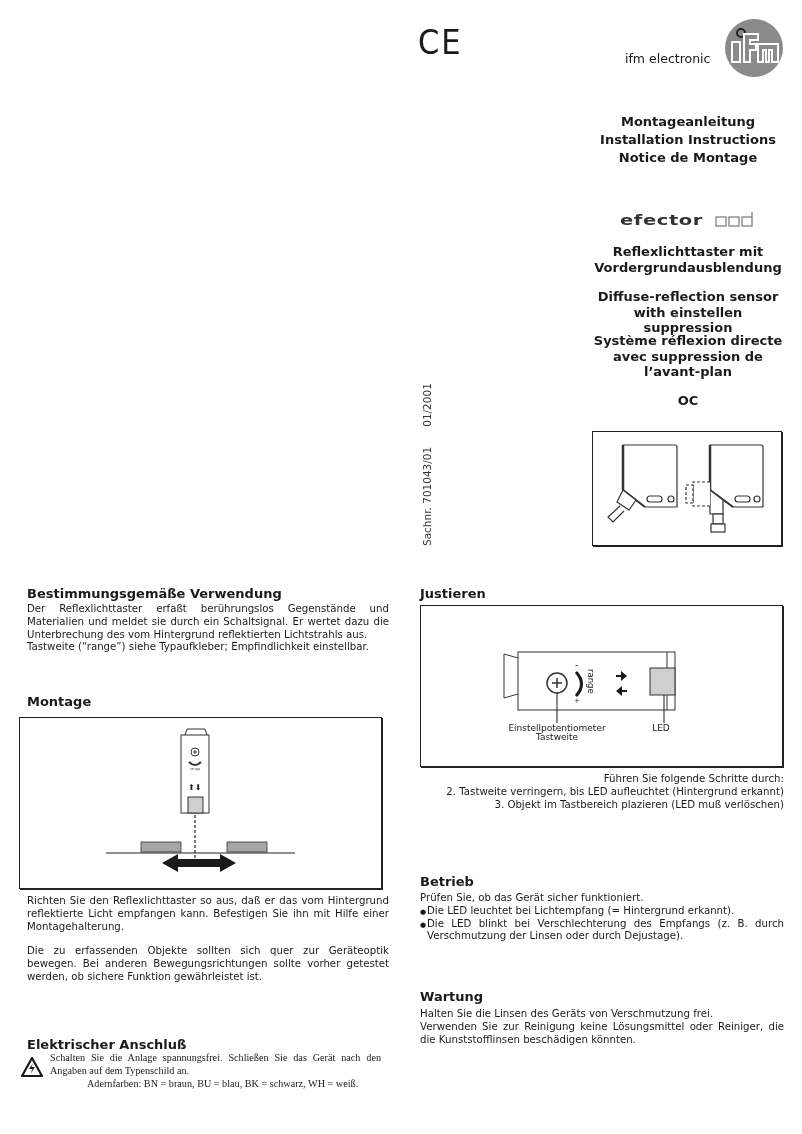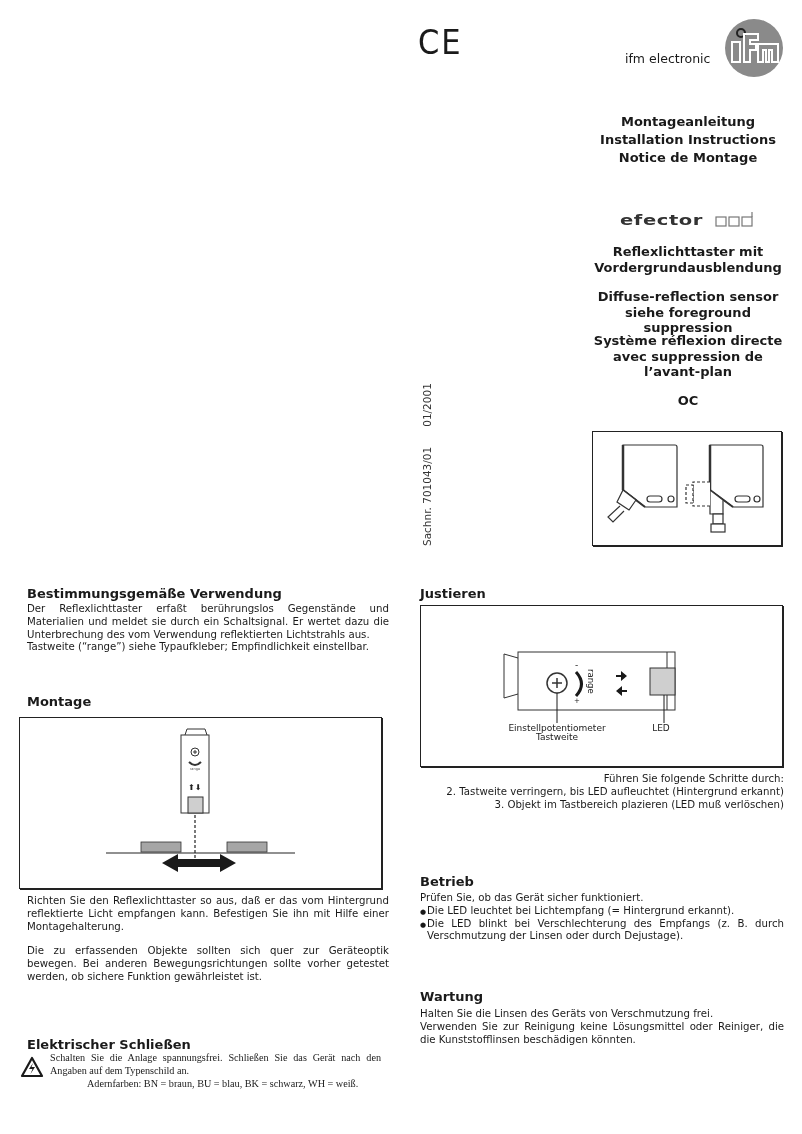--- a/index.html
+++ b/index.html
@@ -67,21 +67,21 @@
     </g>
   </svg>
 </div>
 
 <div class="abs titles prod-de">
   <div>Reflexlichttaster mit</div>
   <div>Vordergrundausblendung</div>
 </div>
 <div class="abs titles prod-en">
   <div>Diffuse-reflection sensor</div>
-  <div>siehe foreground suppression</div>
+  <div>with einstellen suppression</div>
 </div>
 <div class="abs titles prod-fr">
   <div>Système réflexion directe</div>
   <div>avec suppression de</div>
   <div>l’avant-plan</div>
 </div>
 <div class="abs titles prod-code">OC</div>
 
 <div class="abs sachnr">Sachnr. 701043/01      01/2001</div>
 
@@ -108,21 +108,21 @@
       <g stroke-dasharray="3,2">
         <path d="M117 50 H100 V74 H117"></path>
         <rect x="93" y="53" width="7" height="18"></rect>
       </g>
     </g>
   </svg>
 </div>
 
 <div class="abs col-left heading" style="top:586px;">Bestimmungsgemäße Verwendung</div>
 <div class="abs col-left para" style="top:603px;">
-  <p>Der Reflexlichttaster erfaßt berührungslos Gegenstände und Materialien und meldet sie durch ein Schaltsignal. Er wertet dazu die Unterbrechung des vom Verwendung reflektierten Lichtstrahls aus.</p>
+  <p>Der Reflexlichttaster erfaßt berührungslos Gegenstände und Materialien und meldet sie durch ein Schaltsignal. Er wertet dazu die Unterbrechung des vom Hintergrund reflektierten Lichtstrahls aus.</p>
   <p style="text-align:left;">Tastweite (“range”) siehe Typaufkleber; Empfindlichkeit einstellbar.</p>
 </div>
 
 <div class="abs col-left heading" style="top:694px;">Montage</div>
 <div class="abs fig-box" style="left:19px; top:717px; width:361px; height:170px;">
   <svg width="361" height="170" viewBox="0 0 361 170">
     <g stroke="#333" stroke-width="1" fill="#fff">
       <path d="M165 17 L167 11 H185 L187 17"></path>
       <rect x="161" y="17" width="28" height="78"></rect>
       <circle cx="175" cy="34" r="4"></circle>
@@ -139,21 +139,21 @@
     <line x1="86" y1="135" x2="275" y2="135" stroke="#222" stroke-width="1.2"></line>
     <path d="M142 145 L158 136 V141 H200 V136 L216 145 L200 154 V149 H158 V154 Z" fill="#1a1a1a"></path>
   </svg>
 </div>
 
 <div class="abs col-left para" style="top:895px;">
   <p>Richten Sie den Reflexlichttaster so aus, daß er das vom Hintergrund reflektierte Licht empfangen kann. Befestigen Sie ihn mit Hilfe einer Montagehalterung.</p>
   <p style="margin-top:12px;">Die zu erfassenden Objekte sollten sich quer zur Geräteoptik bewegen. Bei anderen Bewegungsrichtungen sollte vorher getestet werden, ob sichere Funktion gewährleistet ist.</p>
 </div>
 
-<div class="abs col-left heading" style="top:1037px;">Elektrischer Schließen</div>
+<div class="abs col-left heading" style="top:1037px;">Elektrischer Anschluß</div>
 <div class="abs" style="left:20px; top:1056px; width:24px; height:22px;">
   <svg width="24" height="22" viewBox="0 0 24 22">
     <path d="M12 2 L22 20 H2 Z" fill="#fff" stroke="#1a1a1a" stroke-width="2.2" stroke-linejoin="round"></path>
     <path d="M13 7 L9 13 H12.5 L10.5 18 L15 11 H11.5 Z" fill="#1a1a1a"></path>
   </svg>
 </div>
 <div class="abs para" style="left:50px; width:331px; top:1052px;font-family:Liberation Serif, serif;">
   <p>Schalten Sie die Anlage spannungsfrei. Schließen Sie das Gerät nach den Angaben auf dem Typenschild an.</p>
   <p style="text-align:left;margin-left:37px;">Adernfarben: BN = braun, BU = blau, BK = schwarz, WH = weiß.</p>
 </div>

